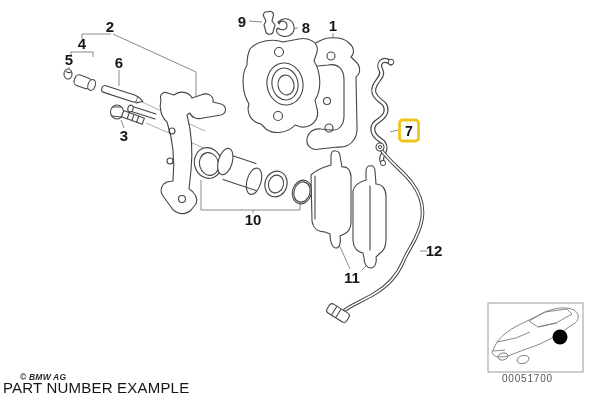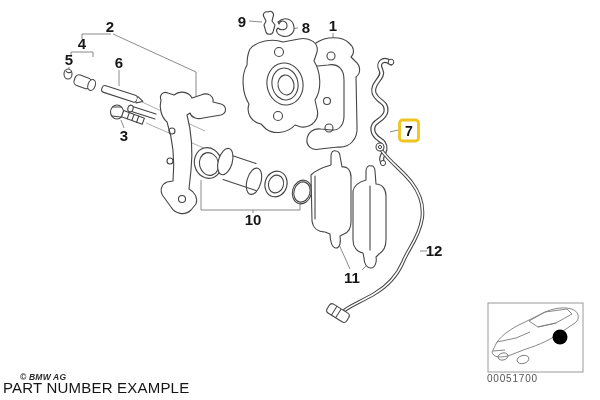--- a/index.html
+++ b/index.html
@@ -16,21 +16,21 @@
   .carline{stroke:#7a7a7a;stroke-width:.9;fill:none;stroke-linejoin:round;}
   .copyright{
     position:absolute;left:20px;top:372px;font-size:8.5px;font-weight:700;
     color:#2a2a2a;letter-spacing:.2px;white-space:nowrap;font-style:italic;
   }
   .caption{
     position:absolute;left:3px;top:380px;font-size:15px;color:#151515;
     letter-spacing:.2px;white-space:nowrap;line-height:1;
   }
   .thumbcode{
-    position:absolute;left:487px;top:373px;font-size:10px;color:#555;
+    position:absolute;left:502px;top:373px;font-size:10px;color:#555;
     letter-spacing:.8px;white-space:nowrap;text-align:center;
   }
 </style>
 </head>
 <body>
 
 <div class="stage">
 
   <svg width="600" height="400" viewBox="0 0 600 400">
 

